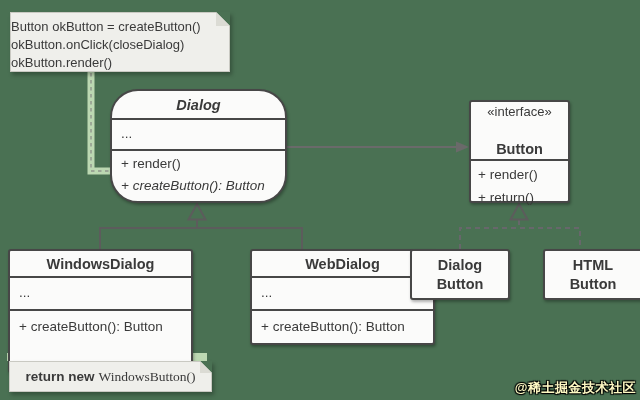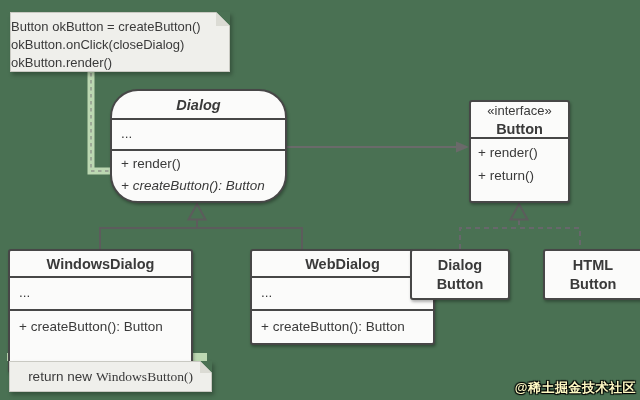--- a/index.html
+++ b/index.html
@@ -18,21 +18,21 @@
     background:#EFEFEB;border:1px solid #C9C9C2;
     box-shadow:2px 3px 4px rgba(0,0,0,0.28);
     font-size:13px;color:#3a3a3a;
   }
   .note .fold-cut{position:absolute;top:-1px;right:-1px;width:14px;height:14px;
     background:#4A7153;clip-path:polygon(0 0,100% 0,100% 100%);}
   .note .fold-under{position:absolute;top:-1px;right:-1px;width:14px;height:14px;
     background:#DBDBD4;clip-path:polygon(0 0,100% 100%,0 100%);}
   .note-top{left:10px;top:12px;width:220px;height:60px;padding:5px 6px 0 0;line-height:18px;}
   .note-bottom{left:9px;top:361px;width:203px;height:31px;line-height:29px;text-align:center;font-size:13.5px;}
-  .note-bottom .b{font-weight:normal;}
+  .note-bottom .b{font-weight:bold;}
   .note-bottom .r{margin-left:4px;font-family:Liberation Serif, serif;}
 
   
   .uml{
     position:absolute;z-index:2;
     background:#FBFBFA;border:2px solid #474747;border-radius:3px;
     box-shadow:1px 2px 3px rgba(0,0,0,0.30);
     font-size:13.5px;
   }
   .uml .title{
@@ -43,21 +43,21 @@
   .uml .attrs{border-bottom:2px solid #474747;padding:2px 0 0 9px;}
   .uml .methods{padding:2px 0 0 9px;line-height:22px;}
   .italic{font-style:italic;}
   .stereo{font-weight:normal;font-size:13px;}
 
   .dialog-box{left:110px;top:89px;width:177px;height:114px;border-radius:28px;}
   .dialog-box .title{height:29px;}
   .dialog-box .attrs{height:31px;line-height:24px;}
 
   .buttonif-box{left:469px;top:100px;width:101px;height:103px;}
-  .buttonif-box .title{height:37px;line-height:19px;}
+  .buttonif-box .title{height:59px;line-height:19px;justify-content:space-between;}
   .buttonif-box .methods{padding-left:7px;line-height:23px;}
 
   .windlg-box{left:8px;top:249px;width:185px;height:124px;}
   .webdlg-box{left:210px;top:249px;width:185px;height:96px;margin-left:40px;}
   .windlg-box .title,.webdlg-box .title{height:27px;}
   .windlg-box .attrs,.webdlg-box .attrs{height:33px;line-height:26px;}
   .windlg-box .methods,.webdlg-box .methods{line-height:27px;}
 
   .leaf-box{width:100px;height:51px;display:flex;flex-direction:column;
     justify-content:center;text-align:center;font-weight:bold;font-size:14.5px;line-height:19px;}

